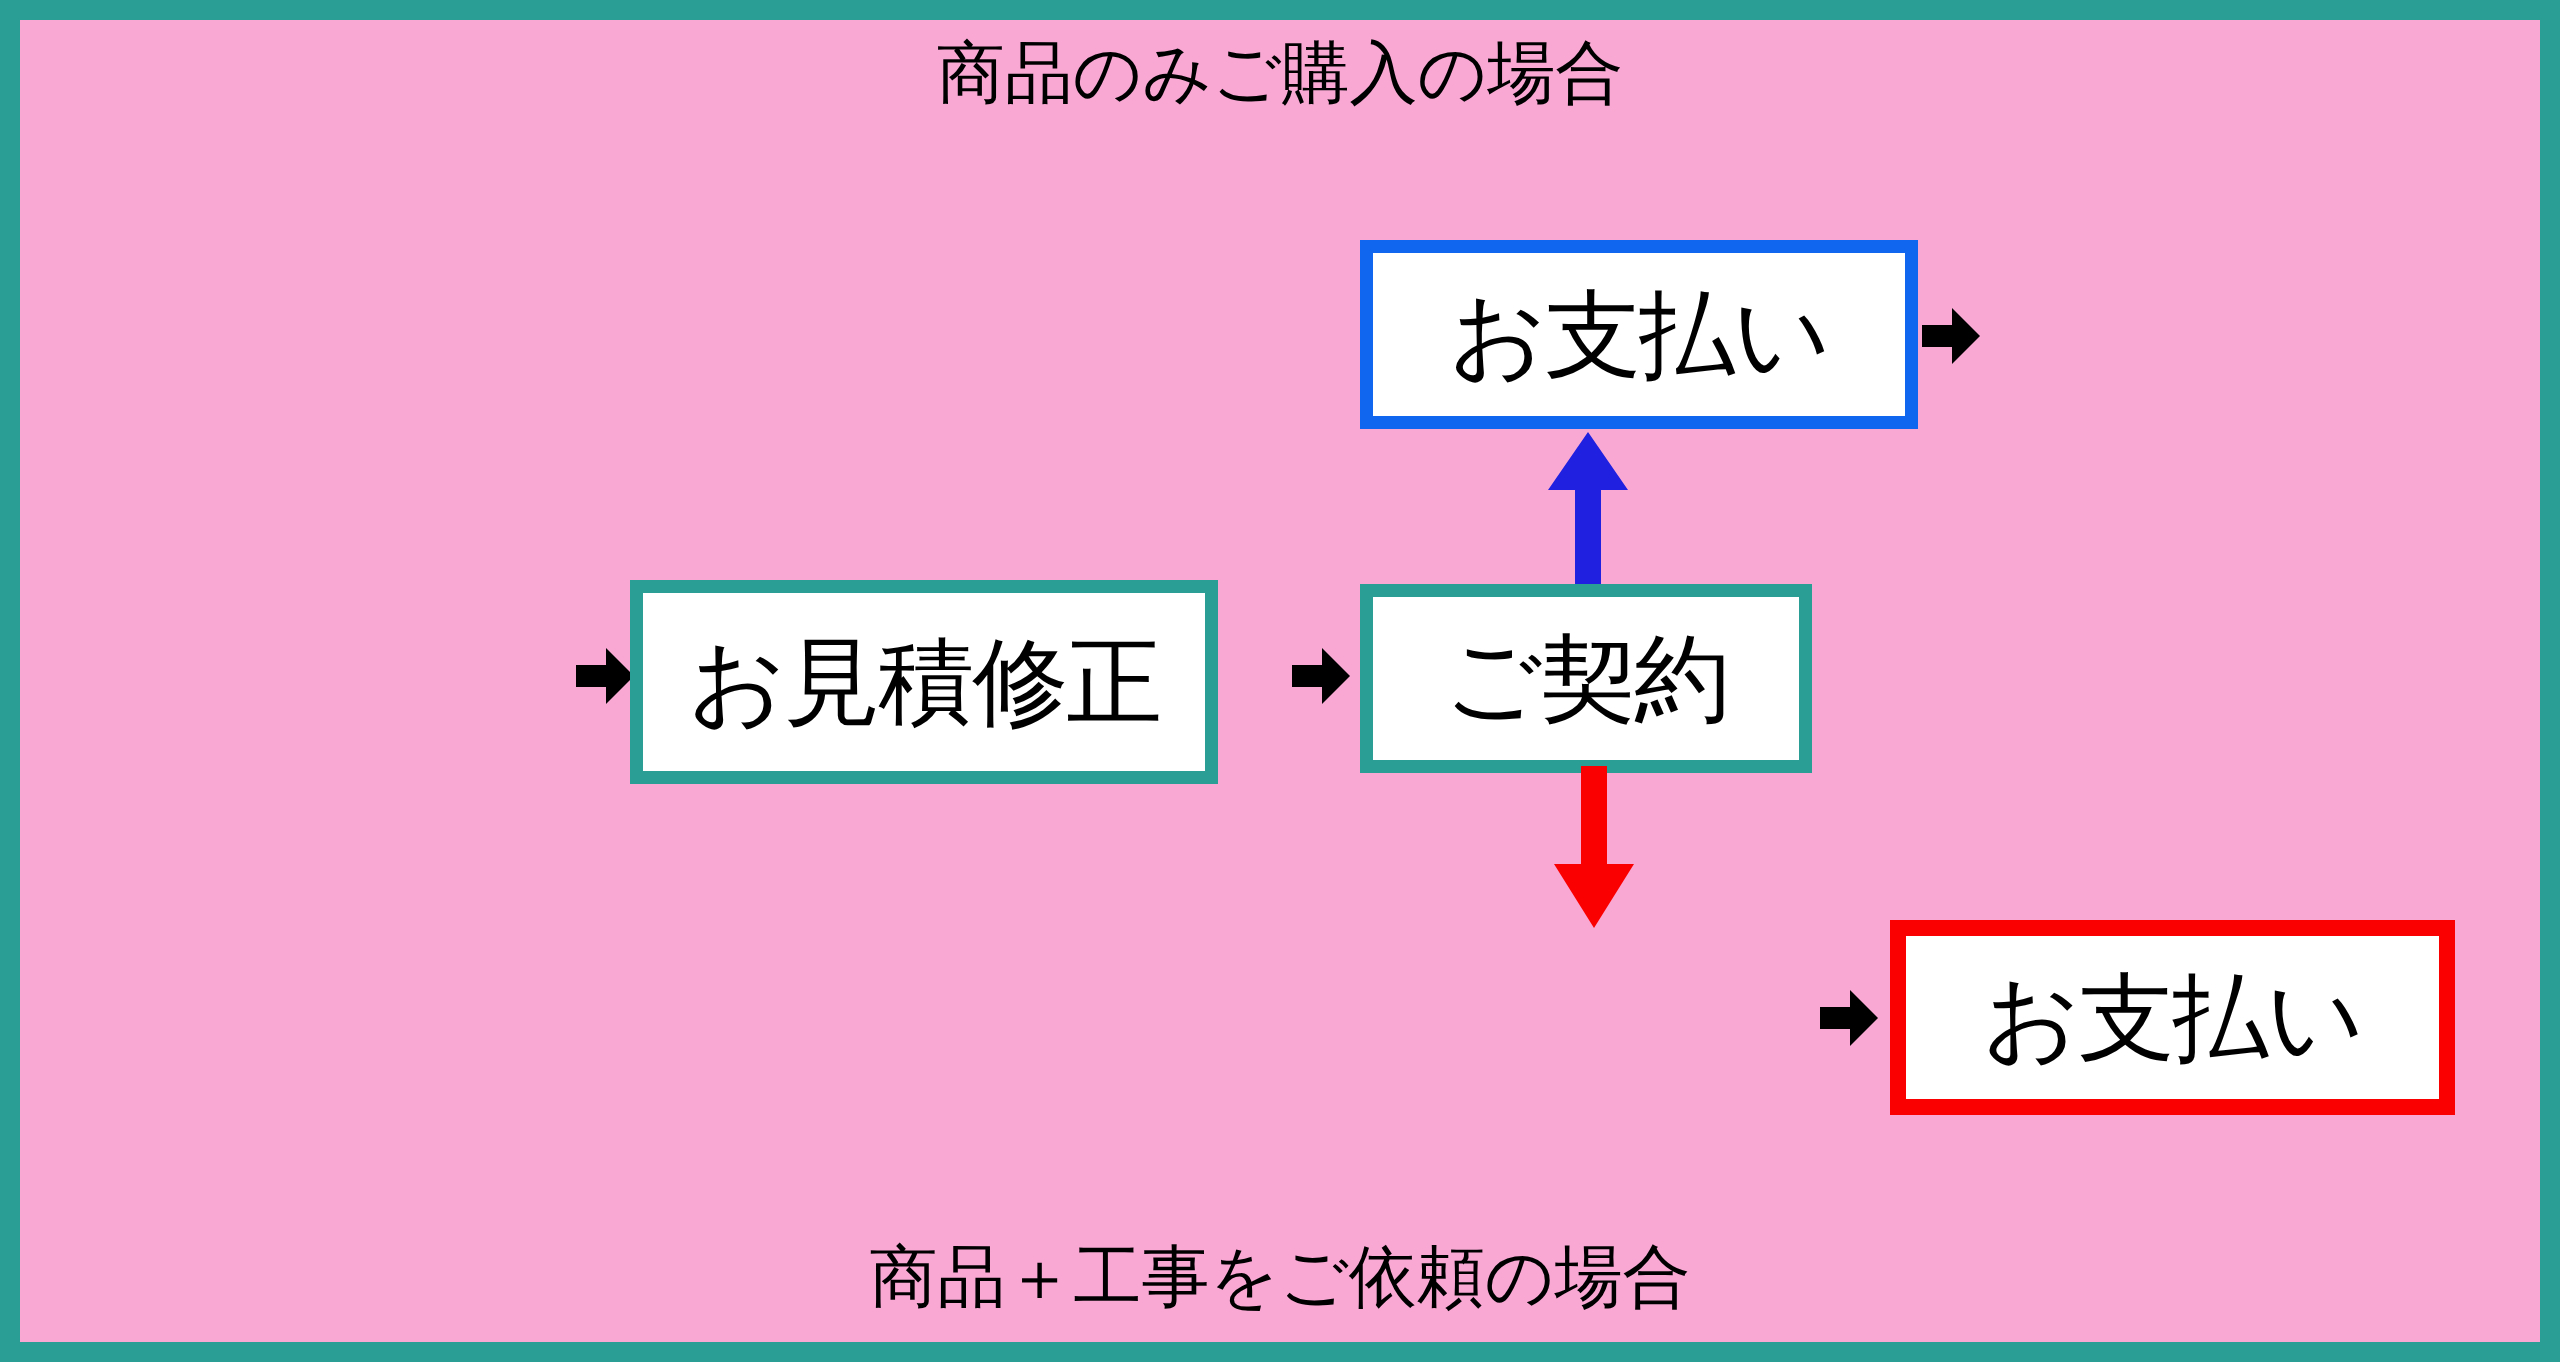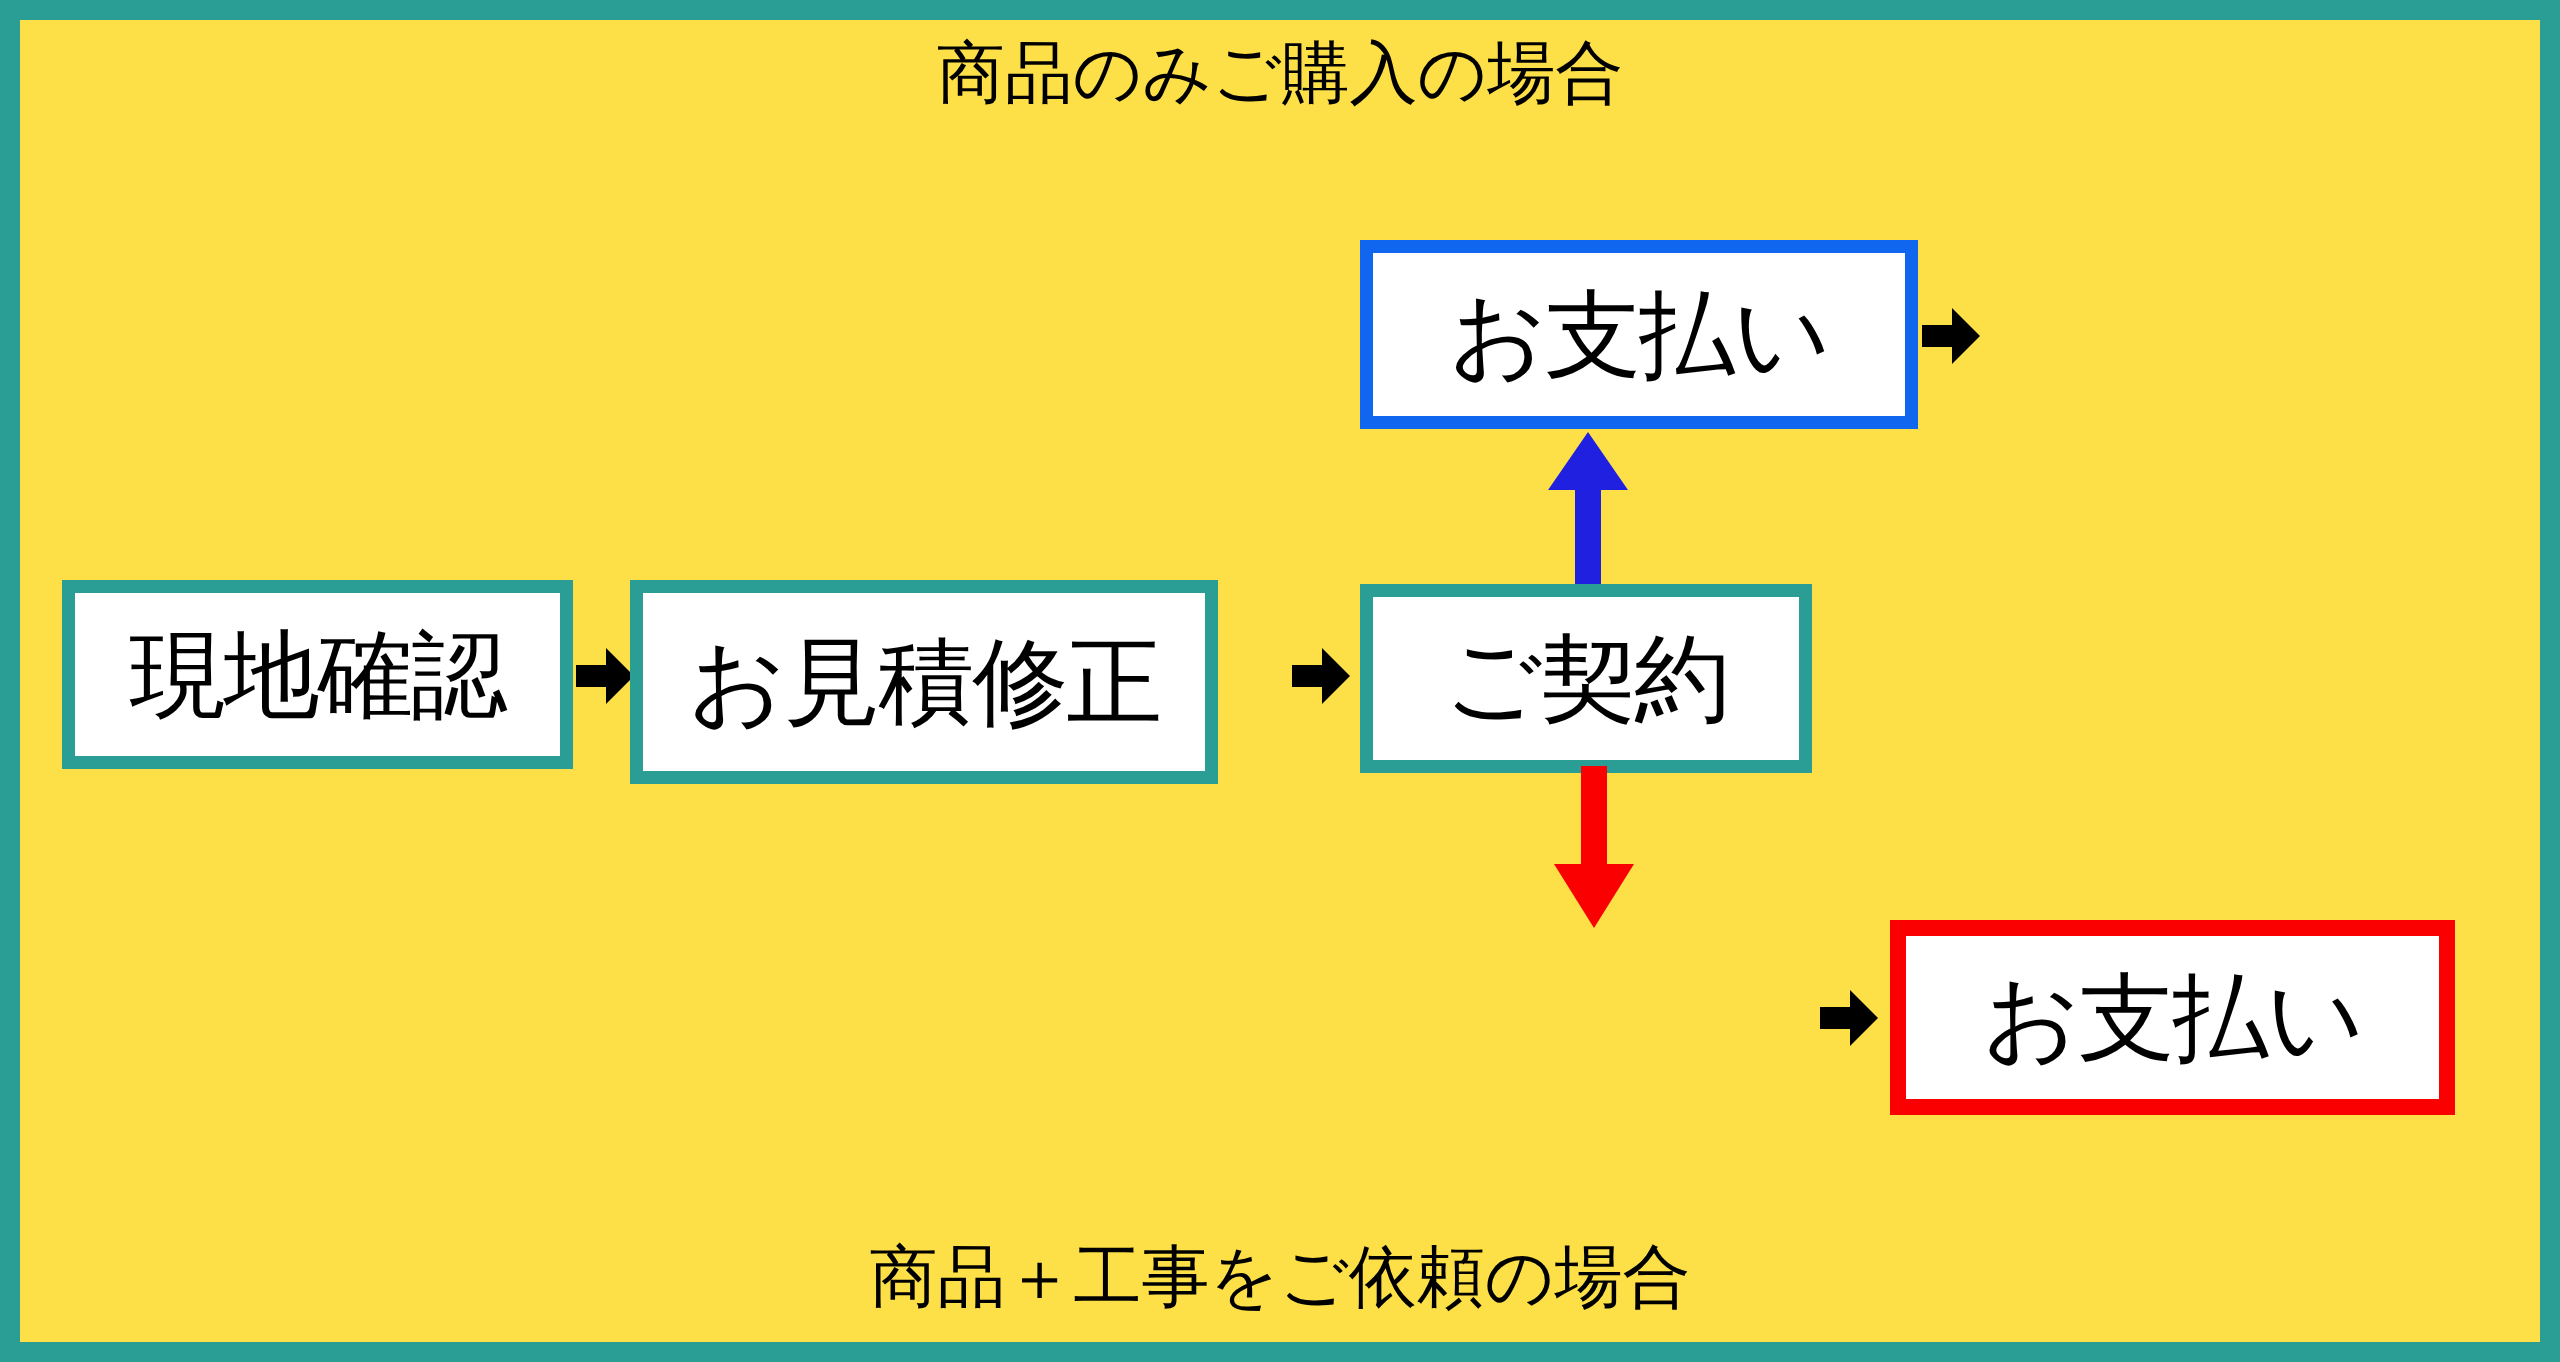--- a/index.html
+++ b/index.html
@@ -14,21 +14,21 @@
     background: #2a9d94;      
     overflow: hidden;
     font-family: "Liberation Sans", "DejaVu Sans", sans-serif;
   }
   #canvas {
     position: absolute;
     left: 20px;
     top: 20px;
     width: 2520px;
     height: 1322px;
-    background: #fde047;
+    background: #f9a8d4;
   }
 
   
   .caption {
     position: absolute;
     width: 100%;
     text-align: center;
     color: #000000;
     font-size: 68px;
     line-height: 1.0;
@@ -94,21 +94,20 @@
 
     <div class="node blue" id="node-shiharai-1">お支払い</div>
 
     <div class="arrow-h" id="arrow-shiharai-nouhin">
       <svg viewBox="0 0 58 62" xmlns="http://www.w3.org/2000/svg">
         <path d="M0 20 L30 20 L30 3 L58 31 L30 59 L30 42 L0 42 Z" fill="#000000"></path>
       </svg>
     </div>
 
 
-    <div class="node teal" id="node-genchi">現地確認</div>
 
     <div class="arrow-h" id="arrow-genchi-mitsumori">
       <svg viewBox="0 0 58 62" xmlns="http://www.w3.org/2000/svg">
         <path d="M0 20 L30 20 L30 3 L58 31 L30 59 L30 42 L0 42 Z" fill="#000000"></path>
       </svg>
     </div>
 
     <div class="node teal" id="node-mitsumori">お見積修正</div>
 
     <div class="arrow-h" id="arrow-mitsumori-keiyaku">

